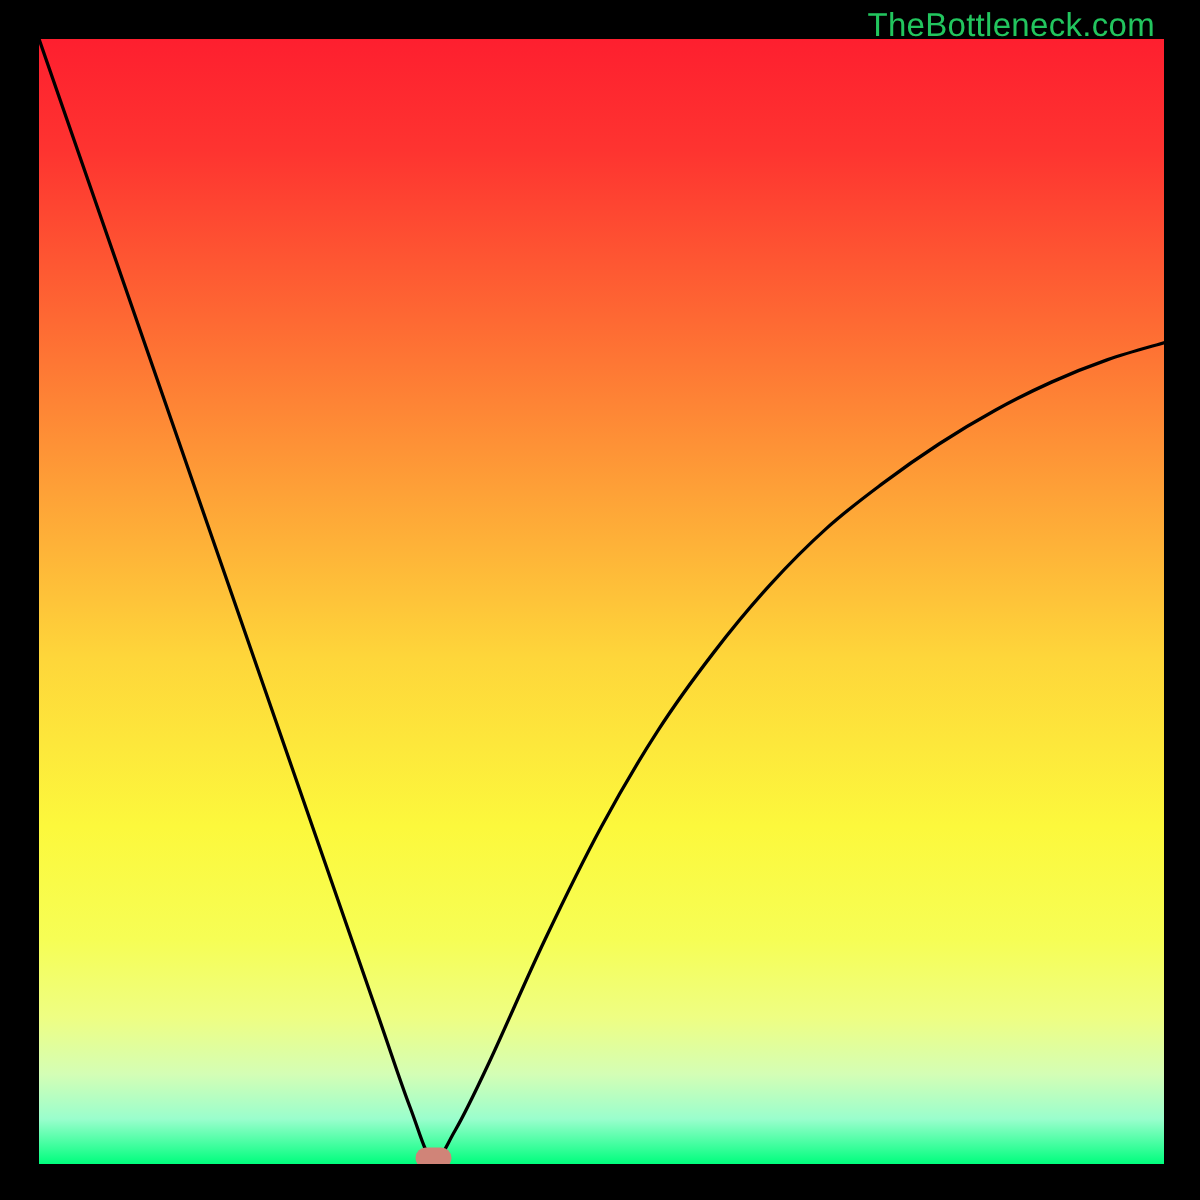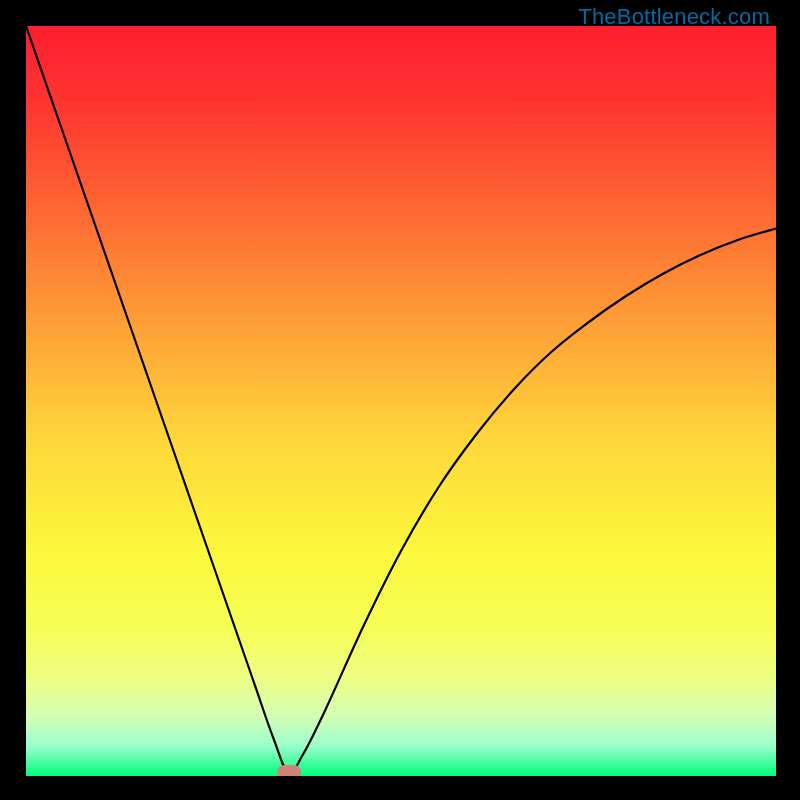--- a/index.html
+++ b/index.html
@@ -23,21 +23,21 @@
 
   .gradient-bg {
     position: absolute;
     inset: 0;
   }
 
   .watermark {
     position: absolute;
     top: 4px;
     right: 30px;
-    color: #0369a1;
+    color: #22c55e;
     font-size: 22px;
     font-weight: 400;
     letter-spacing: 0.2px;
   }
 
   .curve-svg {
     position: absolute;
     inset: 0;
     width: 100%;
     height: 100%;

